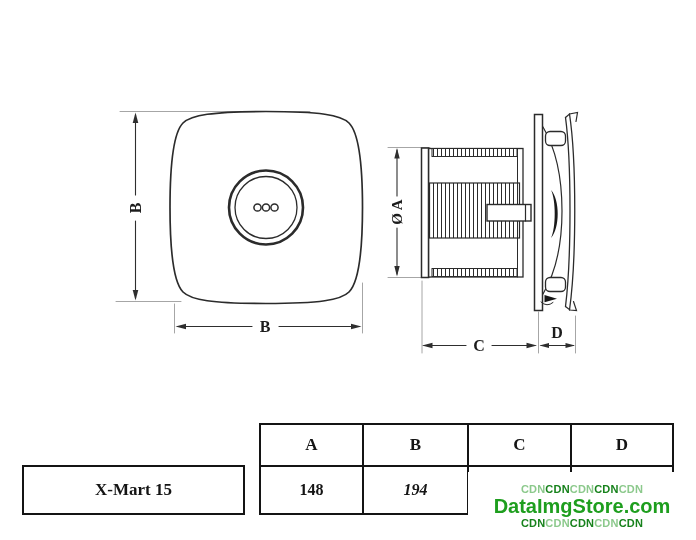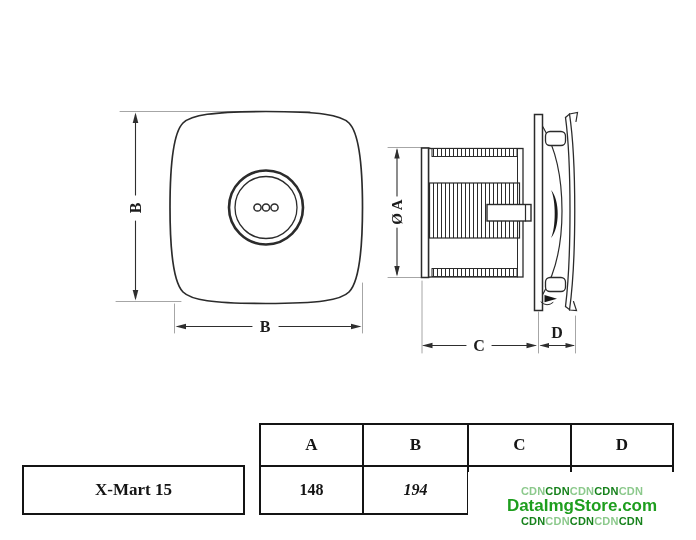--- a/index.html
+++ b/index.html
@@ -36,21 +36,21 @@
   .d-d{left:570px;top:465px;width:104px;height:50px;font-size:16px;}
   
   .watermark{
     position:absolute;left:468px;top:472px;width:228px;height:68px;
     background:#ffffff;z-index:5;
     display:flex;flex-direction:column;align-items:center;justify-content:center;
     font-family:"Liberation Sans",sans-serif;font-weight:bold;line-height:1.1;
     white-space:nowrap;
   }
   .wm-cdn{font-size:11px;letter-spacing:0.2px;}
-  .wm-brand{font-size:17px;color:var(--wm-brand);}
+  .wm-brand{font-size:20px;color:var(--wm-brand);}
   .wm-light{color:var(--wm-light);}
   .wm-dark{color:var(--wm-dark);}
 </style>
 </head>
 <body>
 
 <div class="stage">
 
   <svg width="696" height="420" viewBox="0 0 696 420">
     <defs>

